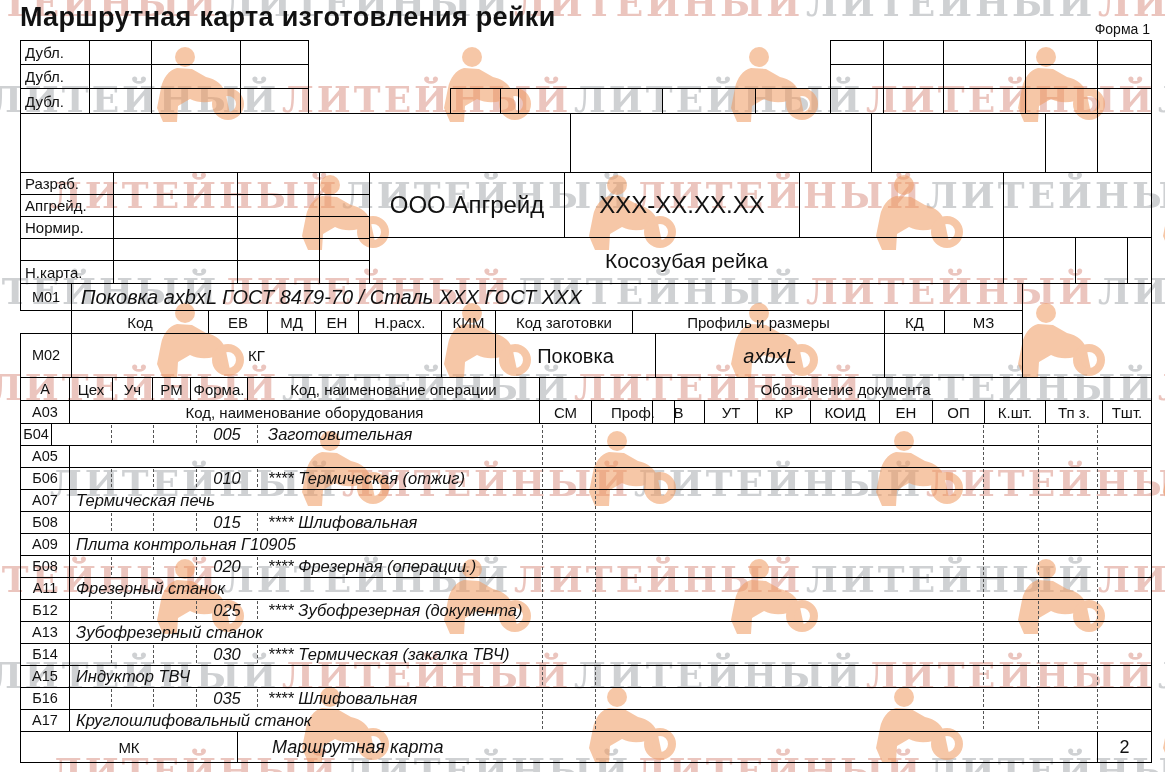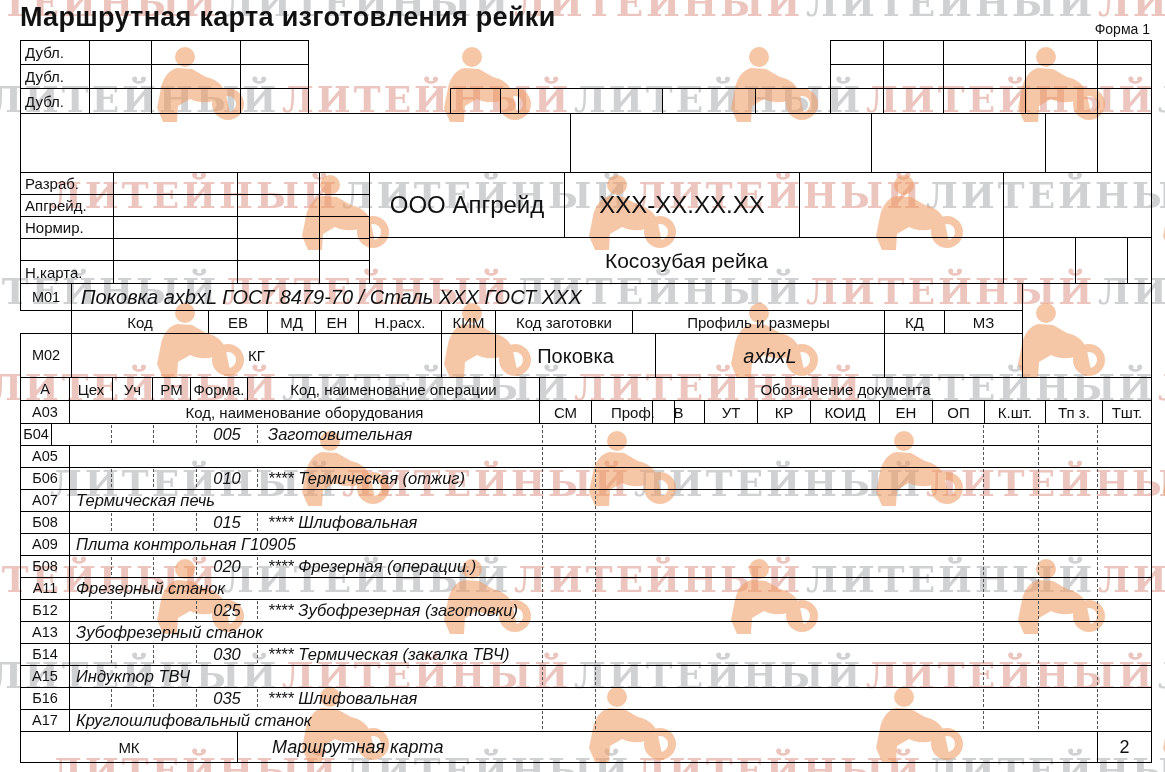--- a/index.html
+++ b/index.html
@@ -388,21 +388,21 @@
       <div class="vdash" style="left: 542px; top: 601px; height: 18px;"></div>
       <div class="vdash" style="left: 595px; top: 601px; height: 18px;"></div>
       <div class="vdash" style="left: 983px; top: 601px; height: 18px;"></div>
       <div class="vdash" style="left: 1038px; top: 601px; height: 18px;"></div>
       <div class="vdash" style="left: 1097px; top: 601px; height: 18px;"></div>
       <div class="vdash" style="left: 111px; top: 601px; height: 18px;"></div>
       <div class="vdash" style="left: 153px; top: 601px; height: 18px;"></div>
       <div class="vdash" style="left: 196px; top: 601px; height: 18px;"></div>
       <div class="vdash" style="left: 257px; top: 601px; height: 18px;"></div>
       <div class="c nb center it t17" style="left: 196px; top: 599px; width: 62px; height: 23px;">025</div>
-      <div class="c nb it t17" style="left: 264px; top: 599px; width: 277px; height: 23px;">**** Зубофрезерная (заготовки)</div>
+      <div class="c nb it t17" style="left: 264px; top: 599px; width: 277px; height: 23px;">**** Зубофрезерная (документа)</div>
       <div class="c " style="left: 20px; top: 621px; width: 1132px; height: 23px;"></div>
       <div class="c center sm" style="left: 20px; top: 621px; width: 50px; height: 23px;">А13</div>
       <div class="vdash" style="left: 542px; top: 623px; height: 18px;"></div>
       <div class="vdash" style="left: 595px; top: 623px; height: 18px;"></div>
       <div class="vdash" style="left: 983px; top: 623px; height: 18px;"></div>
       <div class="vdash" style="left: 1038px; top: 623px; height: 18px;"></div>
       <div class="vdash" style="left: 1097px; top: 623px; height: 18px;"></div>
       <div class="c nb it t17" style="left: 72px; top: 621px; width: 469px; height: 23px;">Зубофрезерный станок</div>
       <div class="c " style="left: 20px; top: 643px; width: 1132px; height: 23px;"></div>
       <div class="c center sm" style="left: 20px; top: 643px; width: 50px; height: 23px;">Б14</div>

